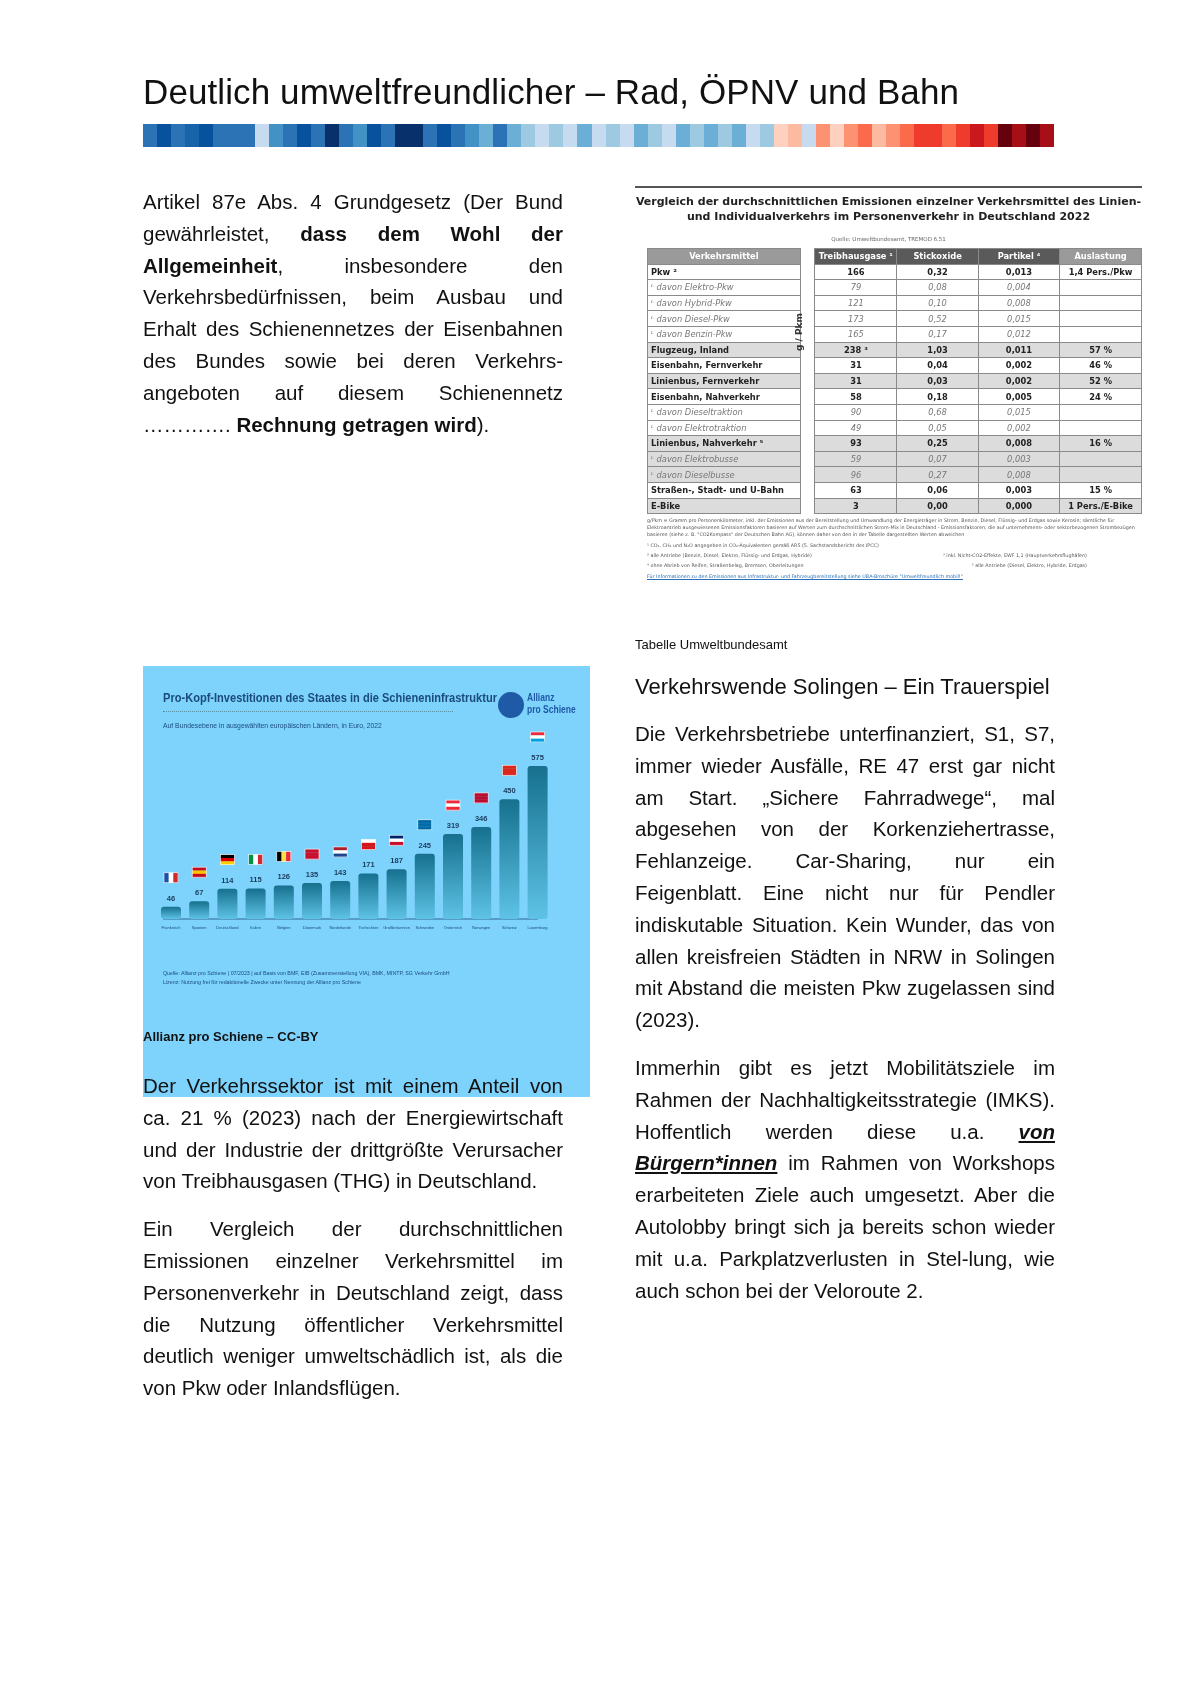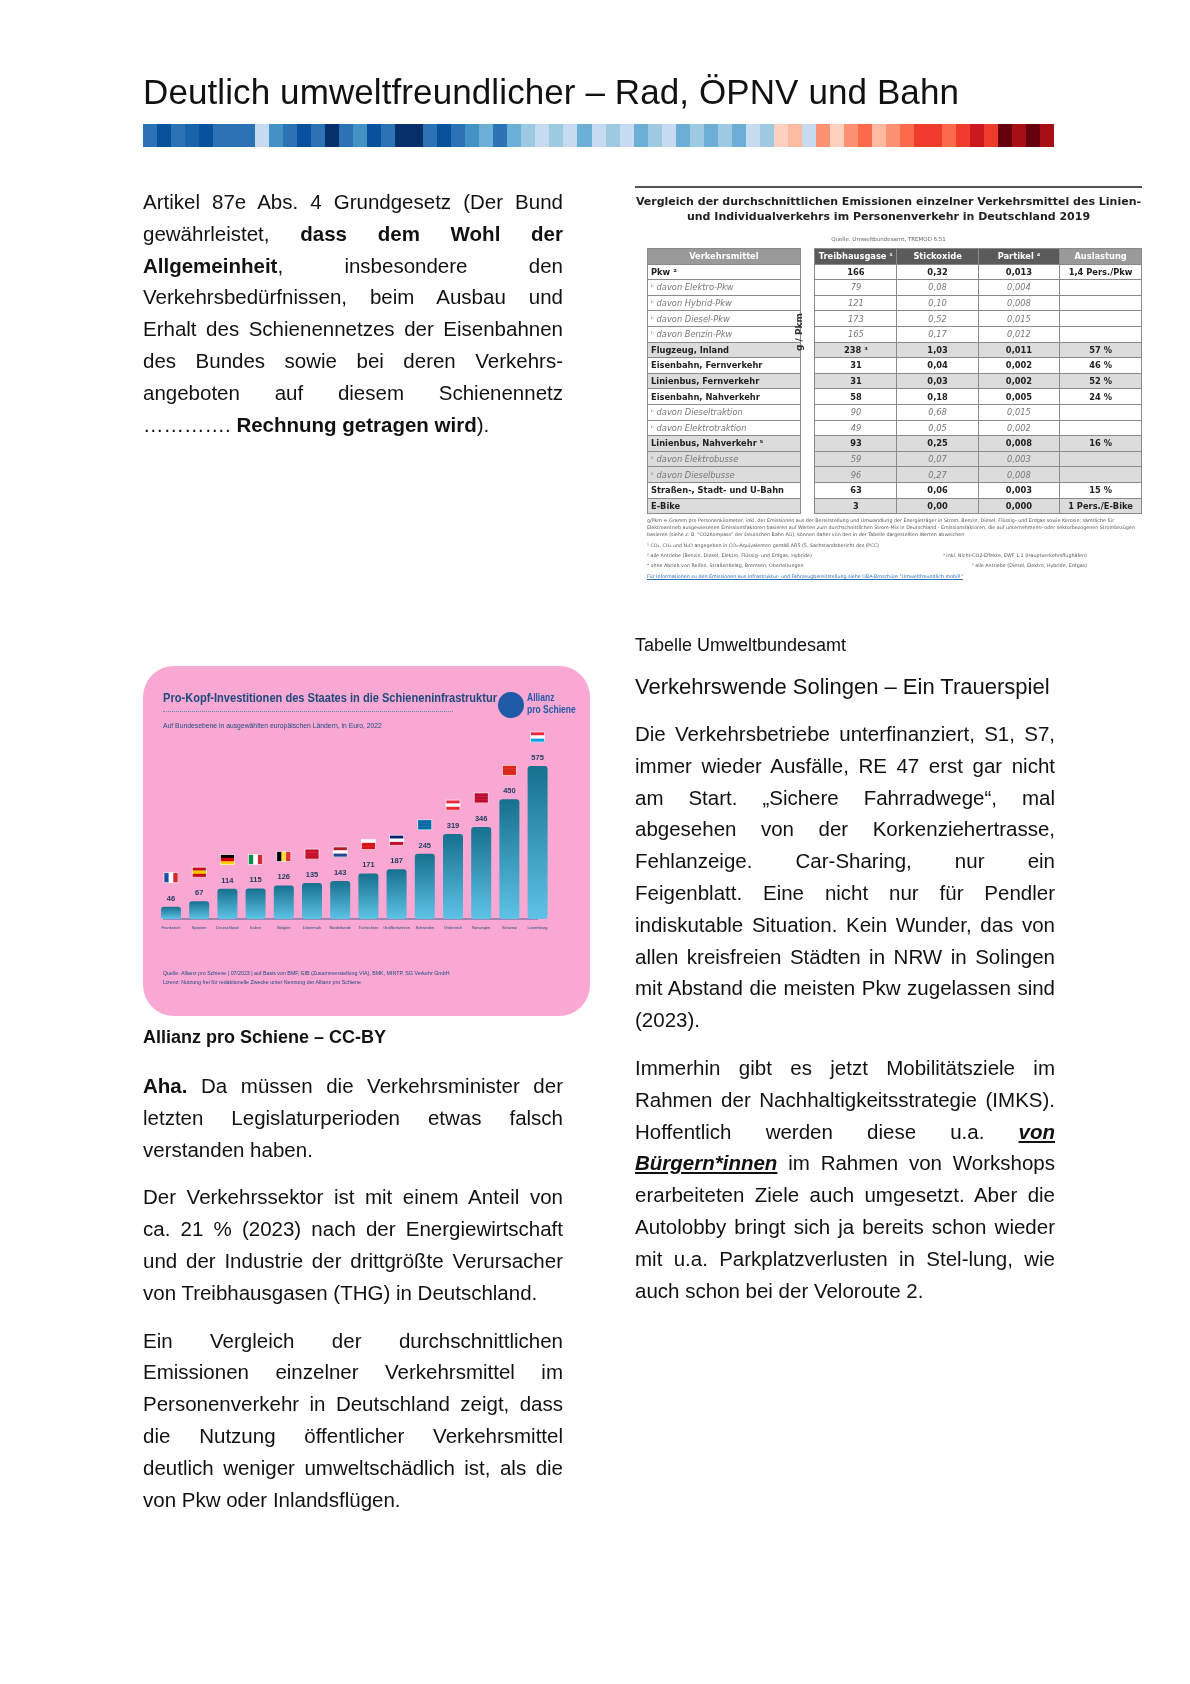--- a/index.html
+++ b/index.html
@@ -5,21 +5,21 @@
   html, body { margin: 0; padding: 0; background: #ffffff; }
   body { width: 1190px; height: 1684px; position: relative; overflow: hidden;
          font-family: "Liberation Sans", "DejaVu Sans", sans-serif; color: #111; }
   .title { position: absolute; left: 143px; top: 72px; font-size: 35px; font-weight: normal; letter-spacing: 0.1px; color: #111; margin: 0; }
   .stripes { position: absolute; left: 143px; top: 124px; width: 911px; height: 23px; display: flex; }
   .stripes span { flex: 1 1 auto; height: 100%; }
   .col { position: absolute; font-size: 20.5px; line-height: 31.8px; text-align: justify; }
   .col p { margin: 0 0 16px 0; }
   .left { left: 143px; width: 420px; }
   .right { left: 635px; width: 420px; }
-  .caption { font-size: 18px; line-height: 18px; margin: 0; }
+  .caption { font-size: 13px; line-height: 18px; margin: 0; }
   .caption.bold { font-weight: bold; }
   .subhead { font-size: 22px; line-height: 30px; margin: 0; }
   b { font-weight: bold; }
   .ul-bi { font-weight: bold; font-style: italic; text-decoration: underline; }
 
   
   .uba { position: absolute; left: 635px; top: 186px; width: 507px; height: 430px; background: #fff; font-family: "DejaVu Sans", sans-serif; color: #333; }
   .uba .topline { position: absolute; left: 0; top: 0; width: 507px; height: 2px; background: #555; }
   .uba .utitle { position: absolute; left: 0; top: 8px; width: 507px; text-align: center; font-size: 11px; font-weight: bold; line-height: 15px; color: #222; }
   .uba .usrc { position: absolute; left: 0; top: 50px; width: 507px; text-align: center; font-size: 5.5px; color: #666; }
@@ -33,21 +33,21 @@
   .uba td.aus { width: 75px; text-align: center; }
   .uba tr.main td { font-weight: bold; color: #222; }
   .uba tr.sub td { font-style: italic; color: #777; }
   .uba tr.grey td:not(.gap) { background: #dcdcdc; }
   .uba .unit { position: absolute; left: 159px; top: 165px; font-size: 9px; font-weight: bold; transform: rotate(-90deg); transform-origin: left top; color: #333; }
   .uba .notes { position: absolute; left: 12px; top: 331px; width: 490px; font-size: 4.8px; line-height: 7px; color: #555; }
   .uba .notes .row2 { display: flex; justify-content: space-between; width: 440px; margin-top: 3px; }
   .uba .notes a { color: #2a6fb5; text-decoration: underline; }
 
   
-  .apc { position: absolute; left: 143px; top: 666px; width: 447px; height: 350px; background: #f9a8d4; font-family: "Liberation Sans Narrow", "Liberation Sans", sans-serif; border-radius: 31px; }
+  .apc { position: absolute; left: 143px; top: 666px; width: 447px; height: 431px; background: #7dd3fc; font-family: "Liberation Sans Narrow", "Liberation Sans", sans-serif; }
   .apc .ctitle { position: absolute; left: 20px; top: 24px; font-size: 13.5px; font-weight: bold; color: #1b4b7c; transform: scaleX(0.82); transform-origin: left top; white-space: nowrap; }
   .apc .dots { position: absolute; left: 20px; top: 45px; width: 290px; border-top: 1px dotted #5a8fa0; }
   .apc .csub { position: absolute; left: 20px; top: 55px; font-size: 8px; color: #1b4b7c; transform: scaleX(0.85); transform-origin: left top; white-space: nowrap; }
   .apc .logo { position: absolute; left: 355px; top: 26px; width: 26px; height: 26px; border-radius: 50%; background: #1f5aa6; }
   .apc .logo-text { position: absolute; left: 384px; top: 26px; font-size: 10px; line-height: 12px; font-weight: bold; color: #1f5aa6; transform: scaleX(0.85); transform-origin: left top; white-space: nowrap; }
   .apc svg { position: absolute; left: 0; top: 0; }
   .apc .cfoot { position: absolute; left: 20px; top: 303px; font-size: 5.3px; line-height: 9px; color: #1b4b7c; white-space: nowrap; }
 </style>
 </head>
 <body>
@@ -270,30 +270,29 @@
       <text x="394.59999999999997" y="263" text-anchor="middle" font-size="4" fill="#1b4b7c" font-family="Liberation Sans, sans-serif">Luxemburg</text>
     </svg>
   <div class="cfoot">
     <div>Quelle: Allianz pro Schiene | 07/2023 | auf Basis von BMF, EIB (Zusammenstellung VIA), BMK, MINTP, SG Verkehr GmbH</div>
     <div>Lizenz: Nutzung frei für redaktionelle Zwecke unter Nennung der Allianz pro Schiene</div>
   </div>
 </div>
 
 <div class="col left" style="top:1028px;">
   <p class="caption bold" style="margin-bottom:24px;">Allianz pro Schiene – CC-BY</p>
-  <p><b>Aha.</b><span> Da müssen die Verkehrsminister der letzten Legislaturperioden etwas falsch verstanden haben.</span></p>
   <p>Der Verkehrssektor ist mit einem Anteil von ca. 21 % (2023) nach der Energiewirtschaft und der Industrie der drittgrößte Verursacher von Treibhausgasen (THG) in Deutschland.</p>
   <p>Ein Vergleich der durchschnittlichen Emissionen einzelner Verkehrsmittel im Personenverkehr in Deutschland zeigt, dass die Nutzung öffentlicher Verkehrsmittel deutlich weniger umweltschädlich ist, als die von Pkw oder Inlandsflügen.</p>
 </div>
 
 <div class="uba">
   <div class="topline"></div>
   <div class="utitle">
     <div>Vergleich der durchschnittlichen Emissionen einzelner Verkehrsmittel des Linien-</div>
-    <div>und Individualverkehrs im Personenverkehr in Deutschland 2019</div>
+    <div>und Individualverkehrs im Personenverkehr in Deutschland 2022</div>
   </div>
   <div class="usrc">Quelle: Umweltbundesamt, TREMOD 6.51</div>
   <table>
     <thead>
       <tr>
         <th class="hl">Verkehrsmittel</th>
         <th class="gap"></th>
         <th>Treibhausgase ¹</th>
         <th>Stickoxide</th>
         <th>Partikel ⁴</th>

